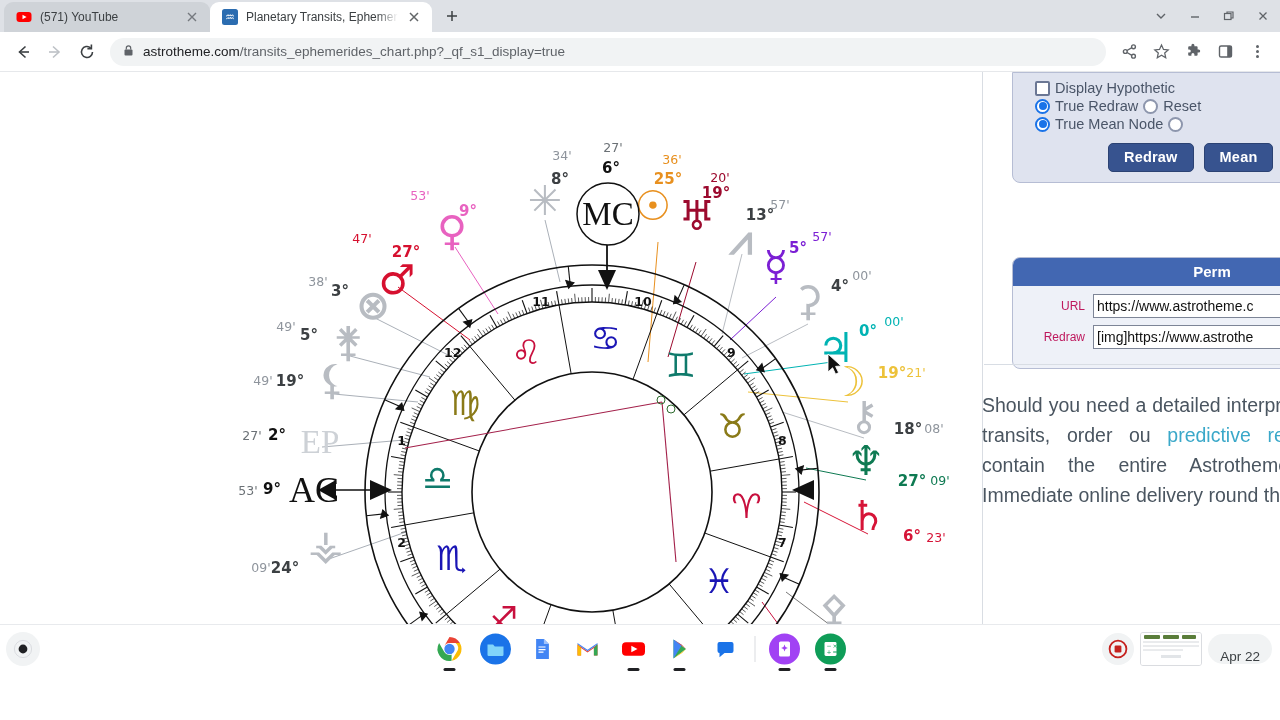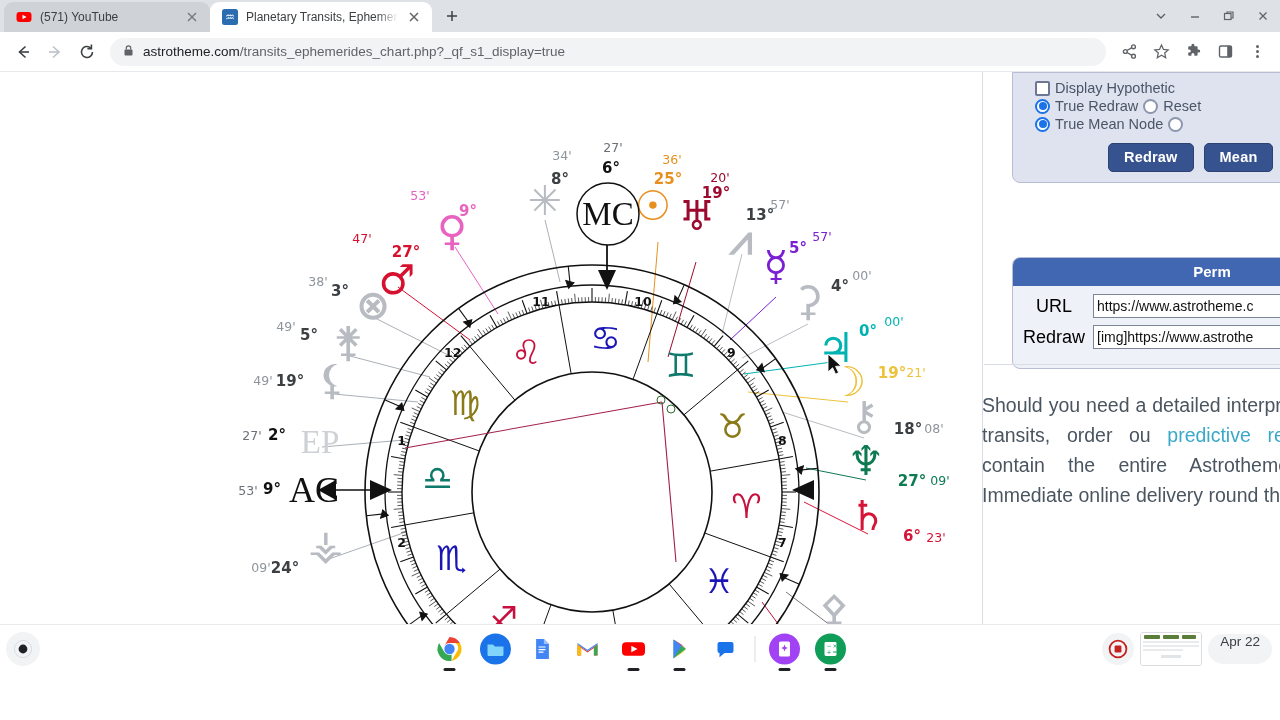--- a/index.html
+++ b/index.html
@@ -85,21 +85,21 @@
   .perma-box {
     position:absolute; left:30px; top:185px; width:400px;
     background:#eef1f8; border:1px solid #b6bdd4; border-radius:8px;
   }
   .perma-head {
     background:#4267b2; color:#fff; font-weight:bold; font-size:15px;
     text-align:center; padding:5px 0 6px; border-radius:7px 7px 0 0;
   }
   .perma-body { padding:8px 10px 12px 10px; }
   .perma-row { display:flex; align-items:center; gap:8px; margin-bottom:7px; }
-  .perma-lbl { width:62px; text-align:center; font-size:18px; color:#000000; flex:0 0 62px; }
+  .perma-lbl { width:62px; text-align:right; font-size:12px; color:#be185d; flex:0 0 62px; }
   .perma-inp {
     flex:1; height:24px; background:#fff; border:1px solid #7d8597;
     font-size:14px; color:#111; padding:0 3px; display:flex; align-items:center;
     overflow:hidden; white-space:nowrap; font-family:"Liberation Sans", sans-serif;
   }
 
   .promo {
     position:absolute; left:0px; top:318px; width:420px;
     font-size:19.5px; line-height:30px; color:#4a5560;
     text-align:justify; padding-right:2px;
@@ -118,21 +118,21 @@
   .launcher { width:34px; height:34px; margin-left:6px; border-radius:50%;
               background:#f1f3f4; display:flex; align-items:center; justify-content:center; }
   .shelf-apps { position:absolute; left:50%; transform:translateX(-50%);
                 display:flex; align-items:center; gap:12px; }
   .app-ico { width:34px; height:34px; position:relative; }
   .app-dot { position:absolute; bottom:-5px; left:50%; transform:translateX(-50%);
              width:12px; height:2.5px; border-radius:2px; background:#202124; }
   .sep { width:1px; height:26px; background:#dadce0; }
   .tray { position:absolute; right:8px; display:flex; align-items:center; gap:6px; }
   .tray-pill { background:#f1f3f4; border-radius:16px; height:30px;
-               display:flex; align-items:flex-start; padding:0 12px; gap:7px;
+               display:flex; align-items:flex-end; padding:0 12px; gap:7px;
                font-size:13.5px; color:#3c4043; }
   .thumb { width:62px; height:34px; border:1px solid #dadce0; border-radius:3px;
            background:#fff; overflow:hidden; }
 </style>
 </head>
 <body>
 
 <div id="chrome-window">
 
   <div class="tabstrip">

